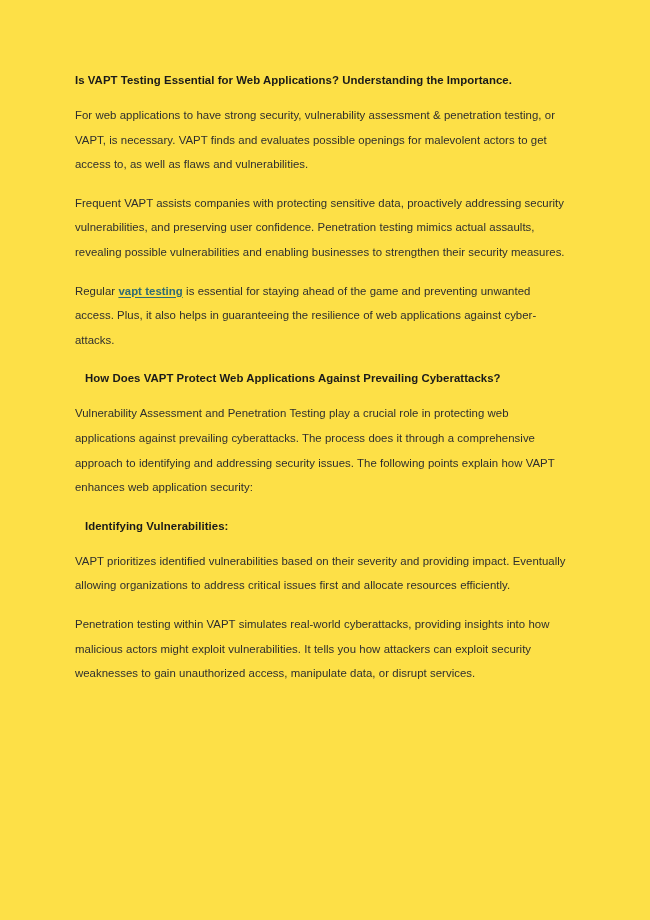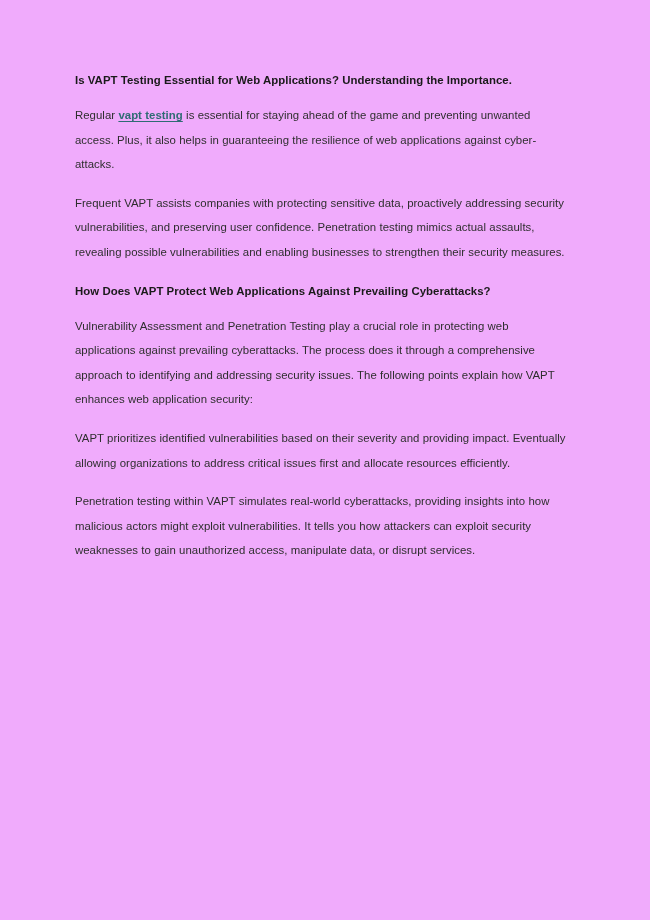--- a/index.html
+++ b/index.html
@@ -10,21 +10,21 @@
   body {
     width: 650px;
     height: 920px;
     overflow: hidden;
     font-family: "Liberation Sans", sans-serif;
     -webkit-font-smoothing: antialiased;
   }
   .page {
     width: 650px;
     height: 920px;
-    background: #f0abfc;
+    background: #fde047;
     box-sizing: border-box;
     padding: 72px 80px 0 75px;
     position: relative;
   }
   .doc-body {
     width: 496px;
   }
   h1.doc-heading,
   h2.doc-subheading {
     margin: 0;
@@ -34,20 +34,21 @@
     line-height: 17px;
     color: #1a1a1a;
     letter-spacing: 0.05px;
   }
   h1.doc-heading {
     margin-bottom: 14px;
   }
   h2.doc-subheading {
     margin-top: 18px;
     margin-bottom: 14px;
+    margin-left: 10px;
   }
   p.doc-para {
     margin: 0 0 14px 0;
     padding: 0;
     font-size: 11.4px;
     line-height: 24.6px;
     color: #2e2e2e;
     text-align: left;
     letter-spacing: 0.03px;
     word-spacing: 0.1px;
@@ -63,30 +64,32 @@
   }
 </style>
 </head>
 <body>
 
 <div class="page">
   <article class="doc-body">
 
     <h1 class="doc-heading">Is VAPT Testing Essential for Web Applications? Understanding the Importance.</h1>
 
+    <p class="doc-para">For web applications to have strong security, vulnerability assessment &amp; penetration testing, or VAPT, is necessary. VAPT finds and evaluates possible openings for malevolent actors to get access to, as well as flaws and vulnerabilities.</p>
+
+    <p class="doc-para">Frequent VAPT assists companies with protecting sensitive data, proactively addressing security vulnerabilities, and preserving user confidence. Penetration testing mimics actual assaults, revealing possible vulnerabilities and enabling businesses to strengthen their security measures.</p>
 
     <p class="doc-para"><span>Regular </span><a class="inline-link" href="#">vapt testing</a><span> is essential for staying ahead of the game and preventing unwanted access. Plus, it also helps in guaranteeing the resilience of web applications against cyber-attacks.</span></p>
-
-    <p class="doc-para">Frequent VAPT assists companies with protecting sensitive data, proactively addressing security vulnerabilities, and preserving user confidence. Penetration testing mimics actual assaults, revealing possible vulnerabilities and enabling businesses to strengthen their security measures.</p>
 
 
     <h2 class="doc-subheading">How Does VAPT Protect Web Applications Against Prevailing Cyberattacks?</h2>
 
     <p class="doc-para">Vulnerability Assessment and Penetration Testing play a crucial role in protecting web applications against prevailing cyberattacks. The process does it through a comprehensive approach to identifying and addressing security issues. The following points explain how VAPT enhances web application security:</p>
 
+    <h2 class="doc-subheading">Identifying Vulnerabilities:</h2>
 
 
 
     <p class="doc-para">VAPT prioritizes identified vulnerabilities based on their severity and providing impact. Eventually allowing organizations to address critical issues first and allocate resources efficiently.</p>
 
 
     <p class="doc-para">Penetration testing within VAPT simulates real-world cyberattacks, providing insights into how malicious actors might exploit vulnerabilities. It tells you how attackers can exploit security weaknesses to gain unauthorized access, manipulate data, or disrupt services.</p>
 
   </article>
 </div>

